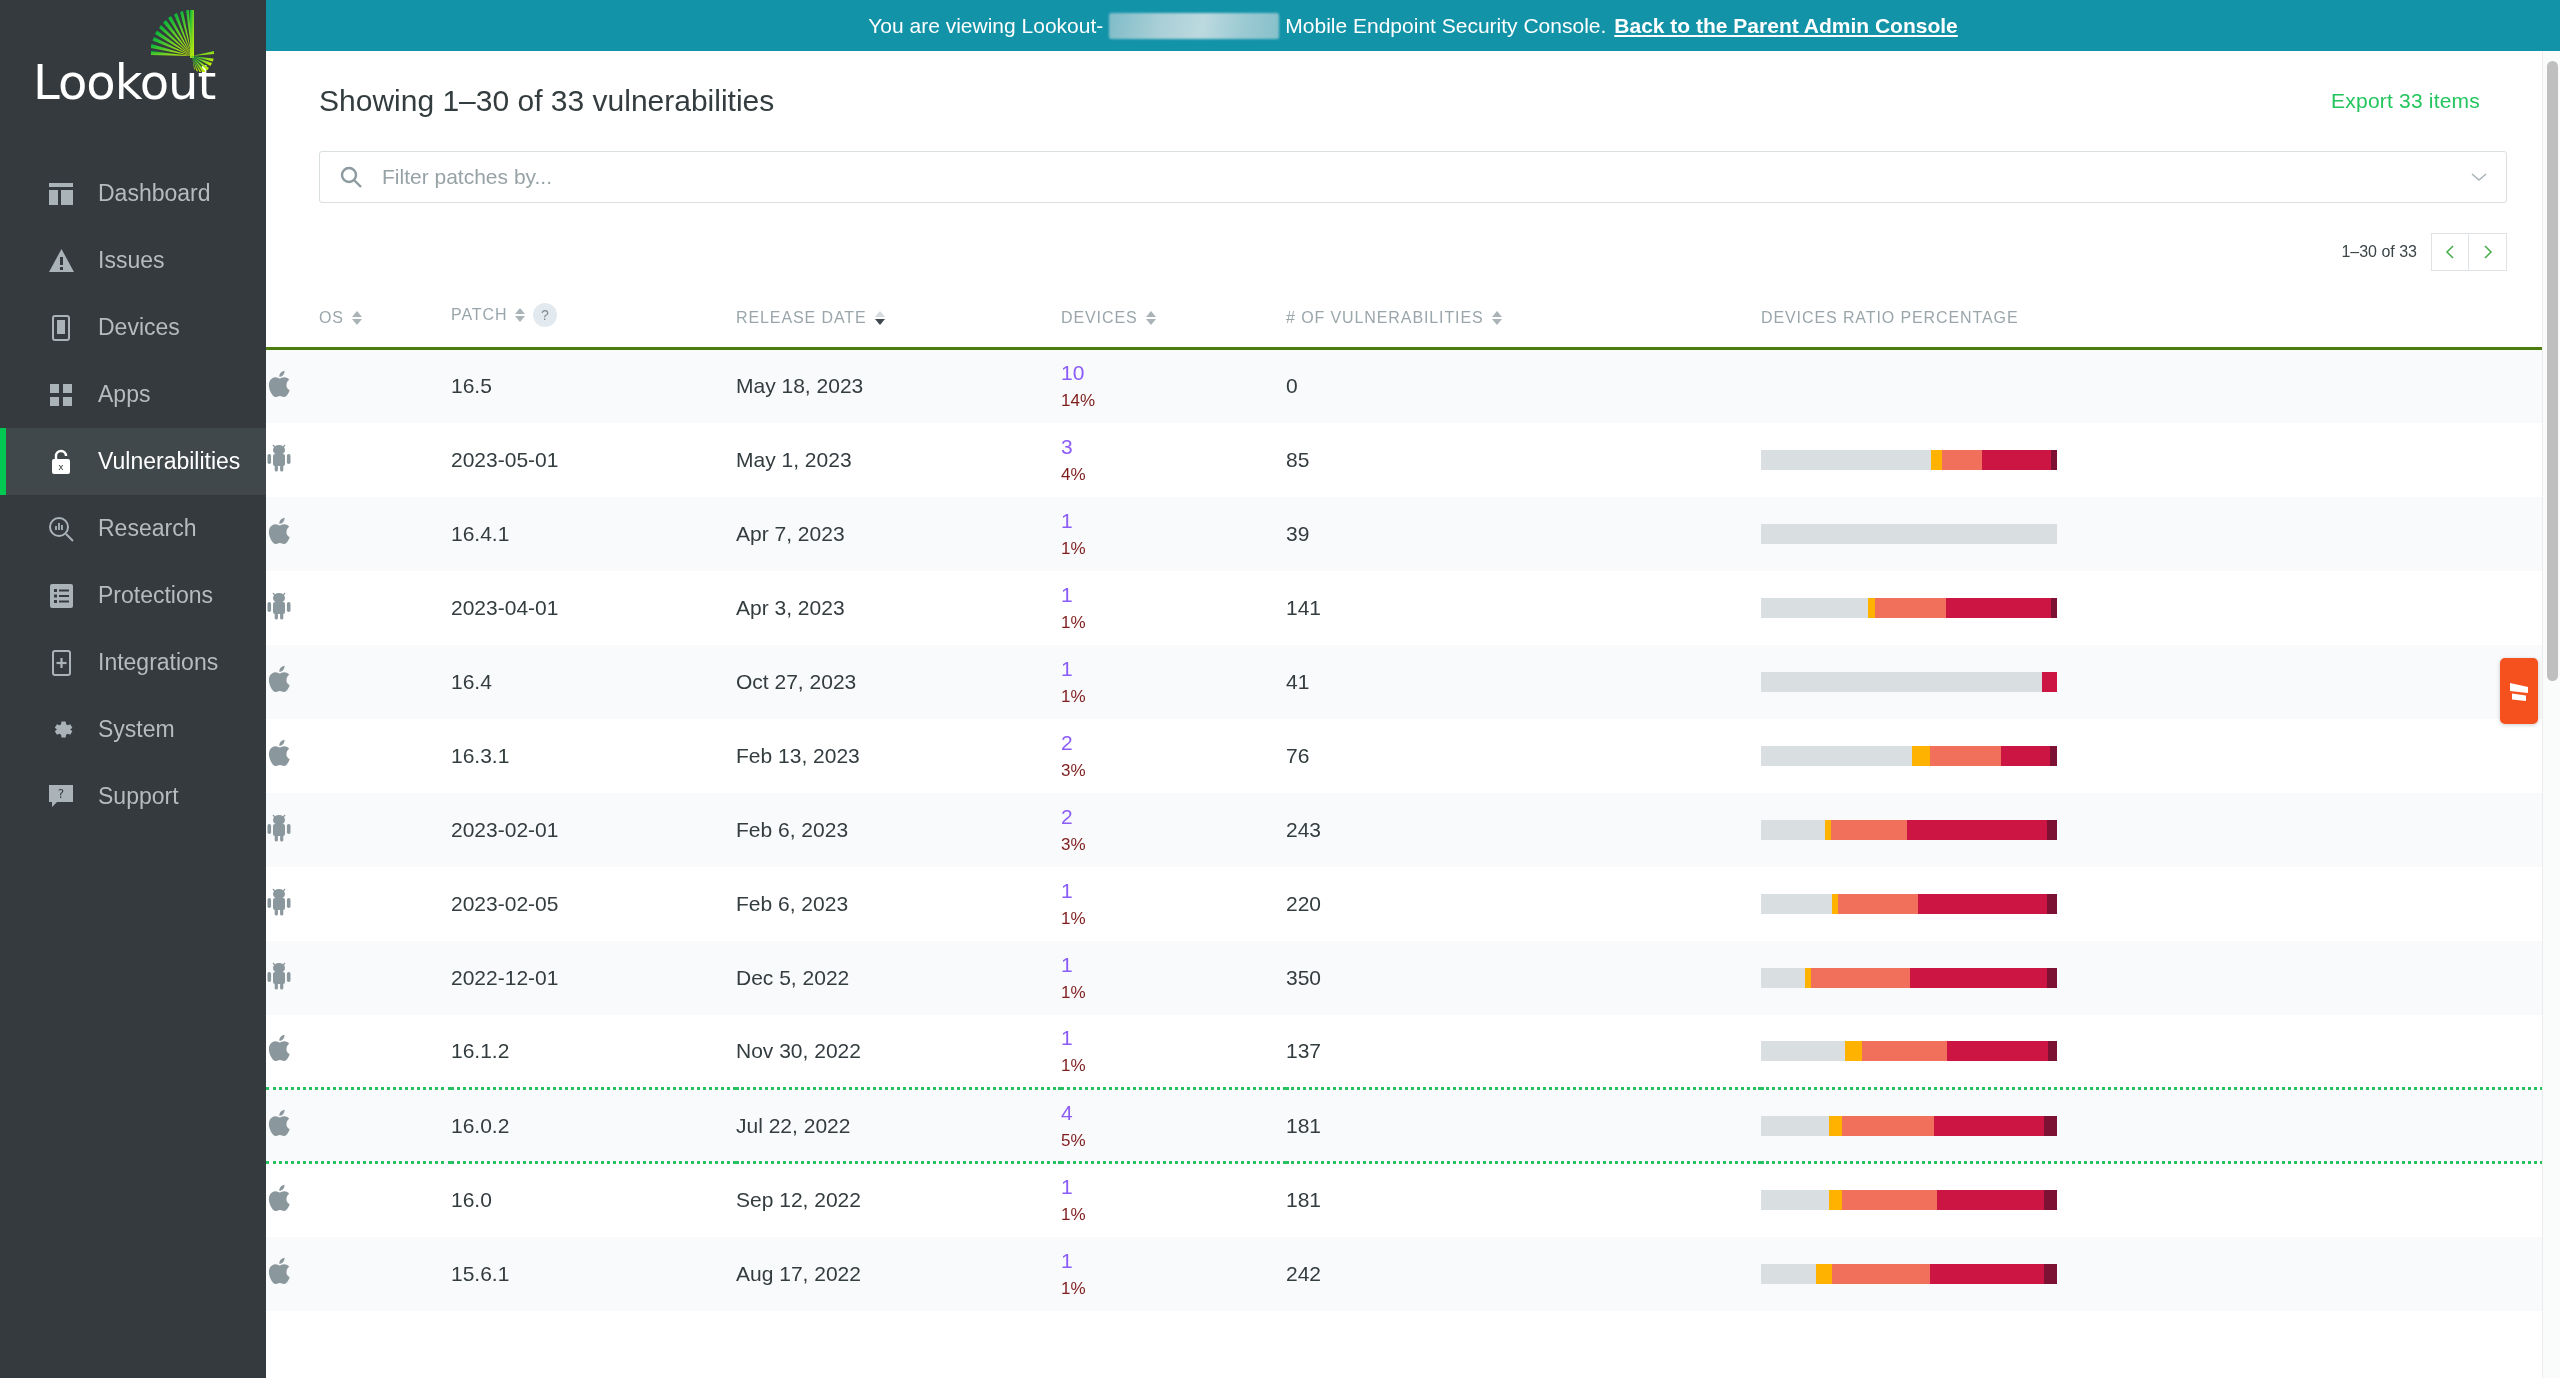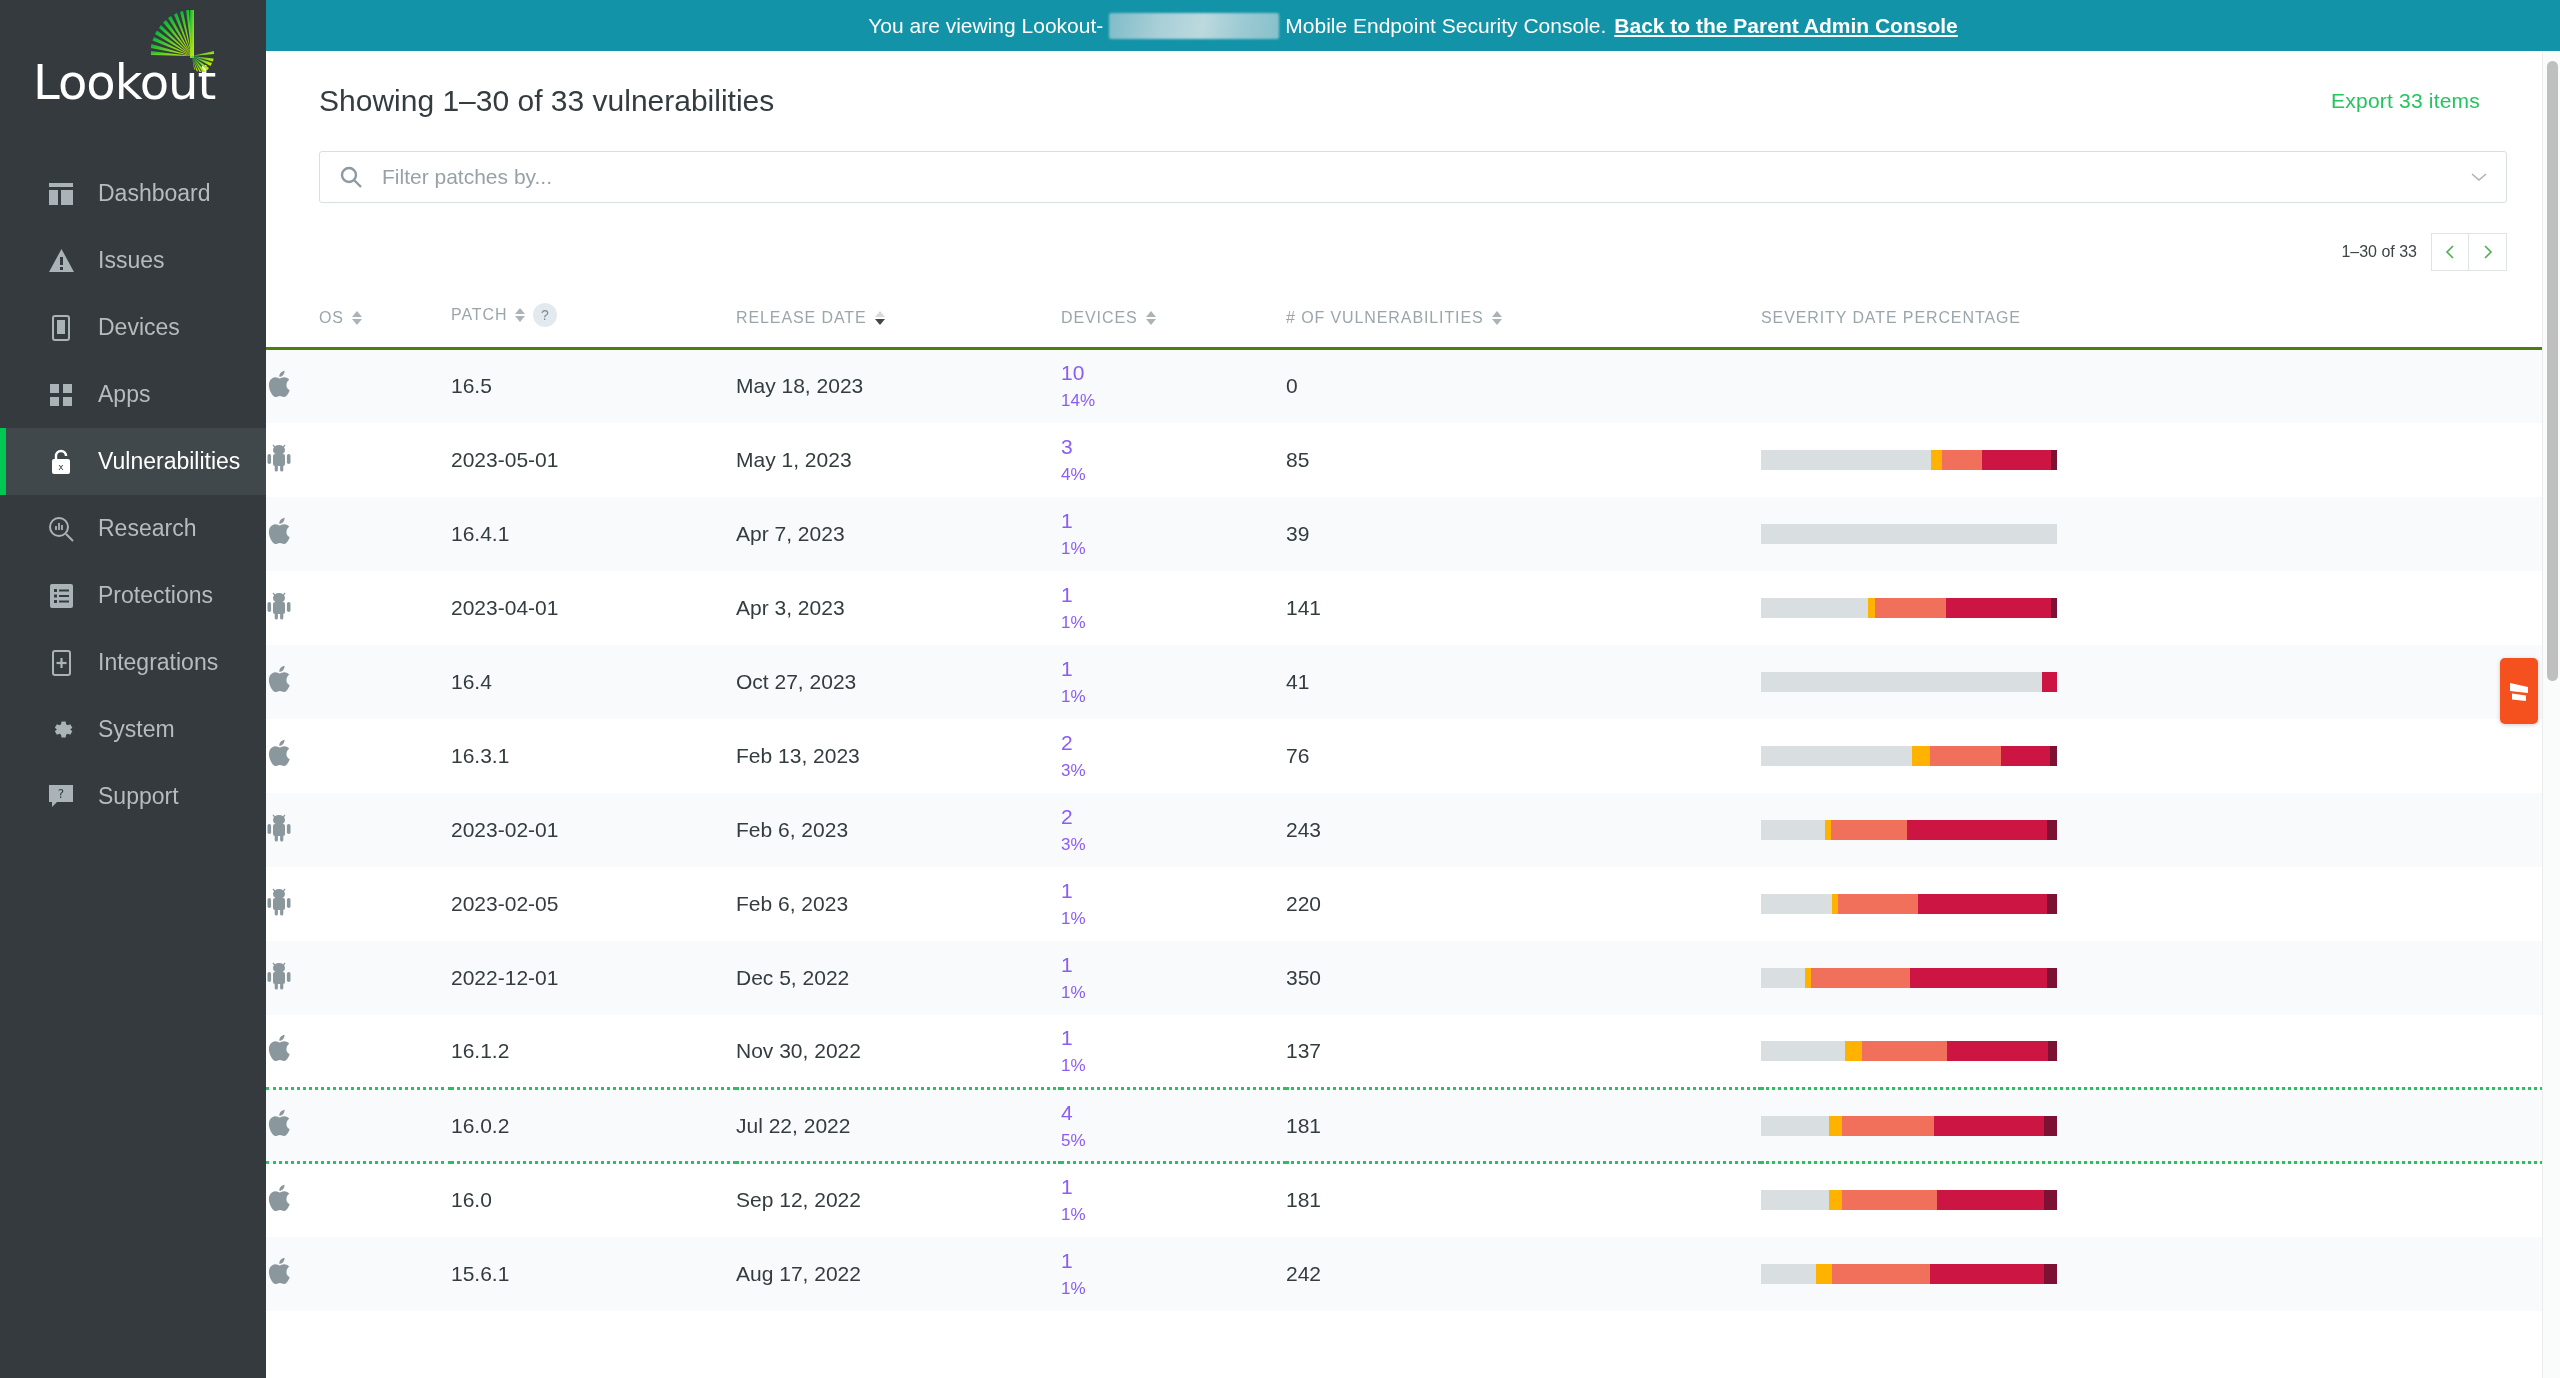--- a/index.html
+++ b/index.html
@@ -219,21 +219,21 @@
   }
   .tbl tbody td {
     font-size: 21px; color: #333c3f;
     vertical-align: middle;
     padding: 0;
   }
   .td-os { padding-left: 53px; }
   .os-ico { display: inline-flex; align-items: center; }
   .dev-cell { line-height: 1.05; }
   .dev-count { color: #8b5cf6; font-size: 21px; display:block; }
-  .dev-pct { color: #8b5cf6; font-size: 17px; display:block; margin-top: 8px; }
+  .dev-pct { color: #7f1d1d; font-size: 17px; display:block; margin-top: 8px; }
 
   .sev-bar {
     width: 296px; height: 20px;
     background: #d9dee0;
     display: flex; overflow: hidden;
   }
   .sev-seg { height: 100%; }
 
   
   .float-tab {
@@ -530,21 +530,21 @@
             <span class="th-inner">
               <span># OF VULNERABILITIES</span>
               <span class="sort-ico">
                   <i class="up"></i>
                   <i class="down"></i>
                 </span>
             </span>
           </th>
           <th class="th-sev">
             <span class="th-inner" style="cursor:default">
-              <span>SEVERITY DATE PERCENTAGE</span>
+              <span>DEVICES RATIO PERCENTAGE</span>
             </span>
           </th>
         </tr>
       </thead>
       <tbody id="tbody">
           <tr class="alt">
             <td class="td-os"><span class="os-ico">
                 <svg width="26" height="30" viewBox="0 0 26 30" fill="#8a979d">
                   <path d="M20.5 15.9c0-3.4 2.7-5 2.8-5.1-1.5-2.2-3.9-2.5-4.7-2.6-2-.2-3.9 1.2-4.9 1.2-1 0-2.6-1.1-4.3-1.1-2.2 0-4.2 1.3-5.4 3.3-2.3 4-.6 9.9 1.6 13.1 1.1 1.6 2.4 3.4 4.1 3.3 1.6-.1 2.2-1.1 4.2-1.1s2.5 1.1 4.2 1c1.7 0 2.8-1.6 3.9-3.2 1.2-1.8 1.7-3.6 1.7-3.7-.1 0-3.3-1.3-3.3-5.1z"></path>
                   <path d="M17.2 5.9C18.1 4.8 18.7 3.3 18.5 1.8c-1.3.1-2.9.9-3.8 2-.8 1-1.6 2.5-1.4 4 1.5.1 3-.8 3.9-1.9z"></path>

